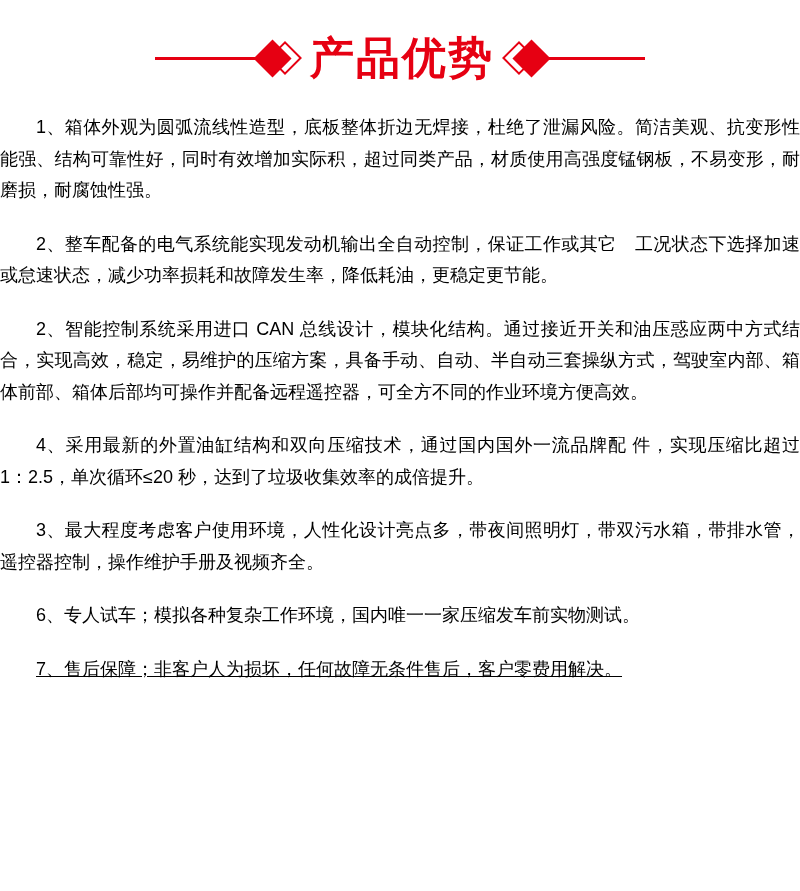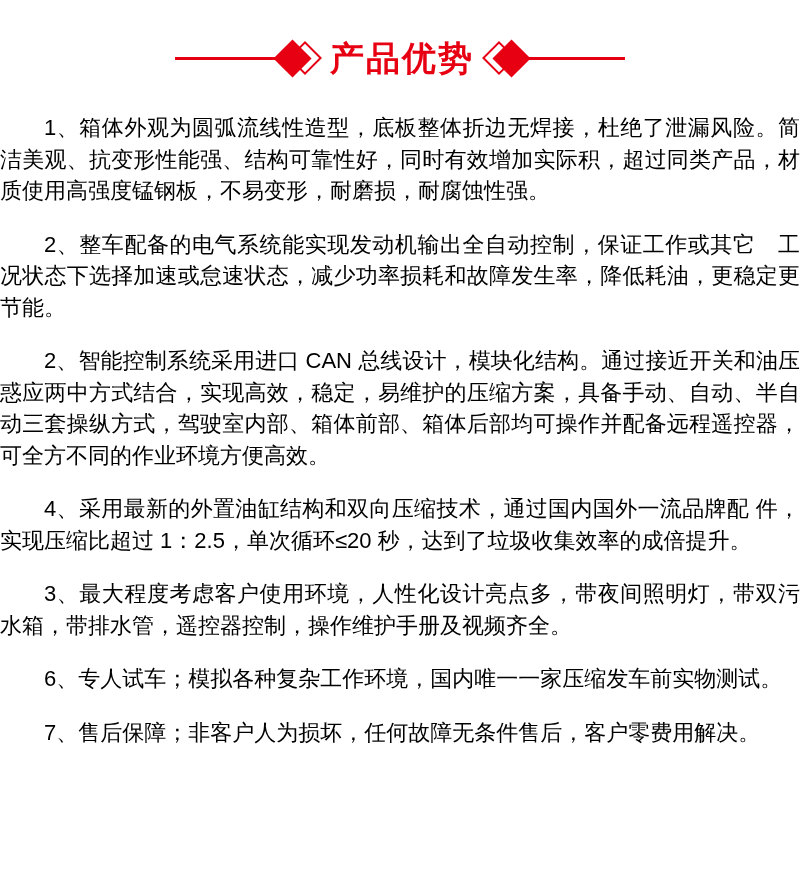--- a/index.html
+++ b/index.html
@@ -51,44 +51,44 @@
     width: 24px; height: 24px;
     border: 2px solid var(--accent);
     background: var(--paper);
     transform: rotate(45deg);
     z-index: 1;
   }
   .dgroup.left  .d.outline { margin-left: -13px; }
   .dgroup.right .d.solid   { margin-left: -13px; }
   .title {
     margin: 0 13px;
-    font-size: 34px;
+    font-size: 44px;
     line-height: 1;
     font-weight: 700;
     color: var(--accent);
     letter-spacing: 2px;
     white-space: nowrap;
   }
 
   
   .content {
     width: 800px;
     padding: 0;
   }
   .para {
     margin: 0 0 22px 0;
-    font-size: 22px;
+    font-size: 18px;
     line-height: 31.5px;
     text-align: justify;
     text-justify: inter-ideograph;
     text-indent: 2em;
     color: var(--ink);
     word-break: break-all;
   }
-  .para:last-child { margin-bottom: 28px; }
+  .para:last-child { margin-bottom: 28px; text-decoration: underline; }
 </style>
 </head>
 <body>
 
 <div class="page">
 
   <header class="header">
     <span class="hline left"></span>
     <span class="dgroup left">
       <span class="d solid"></span>

